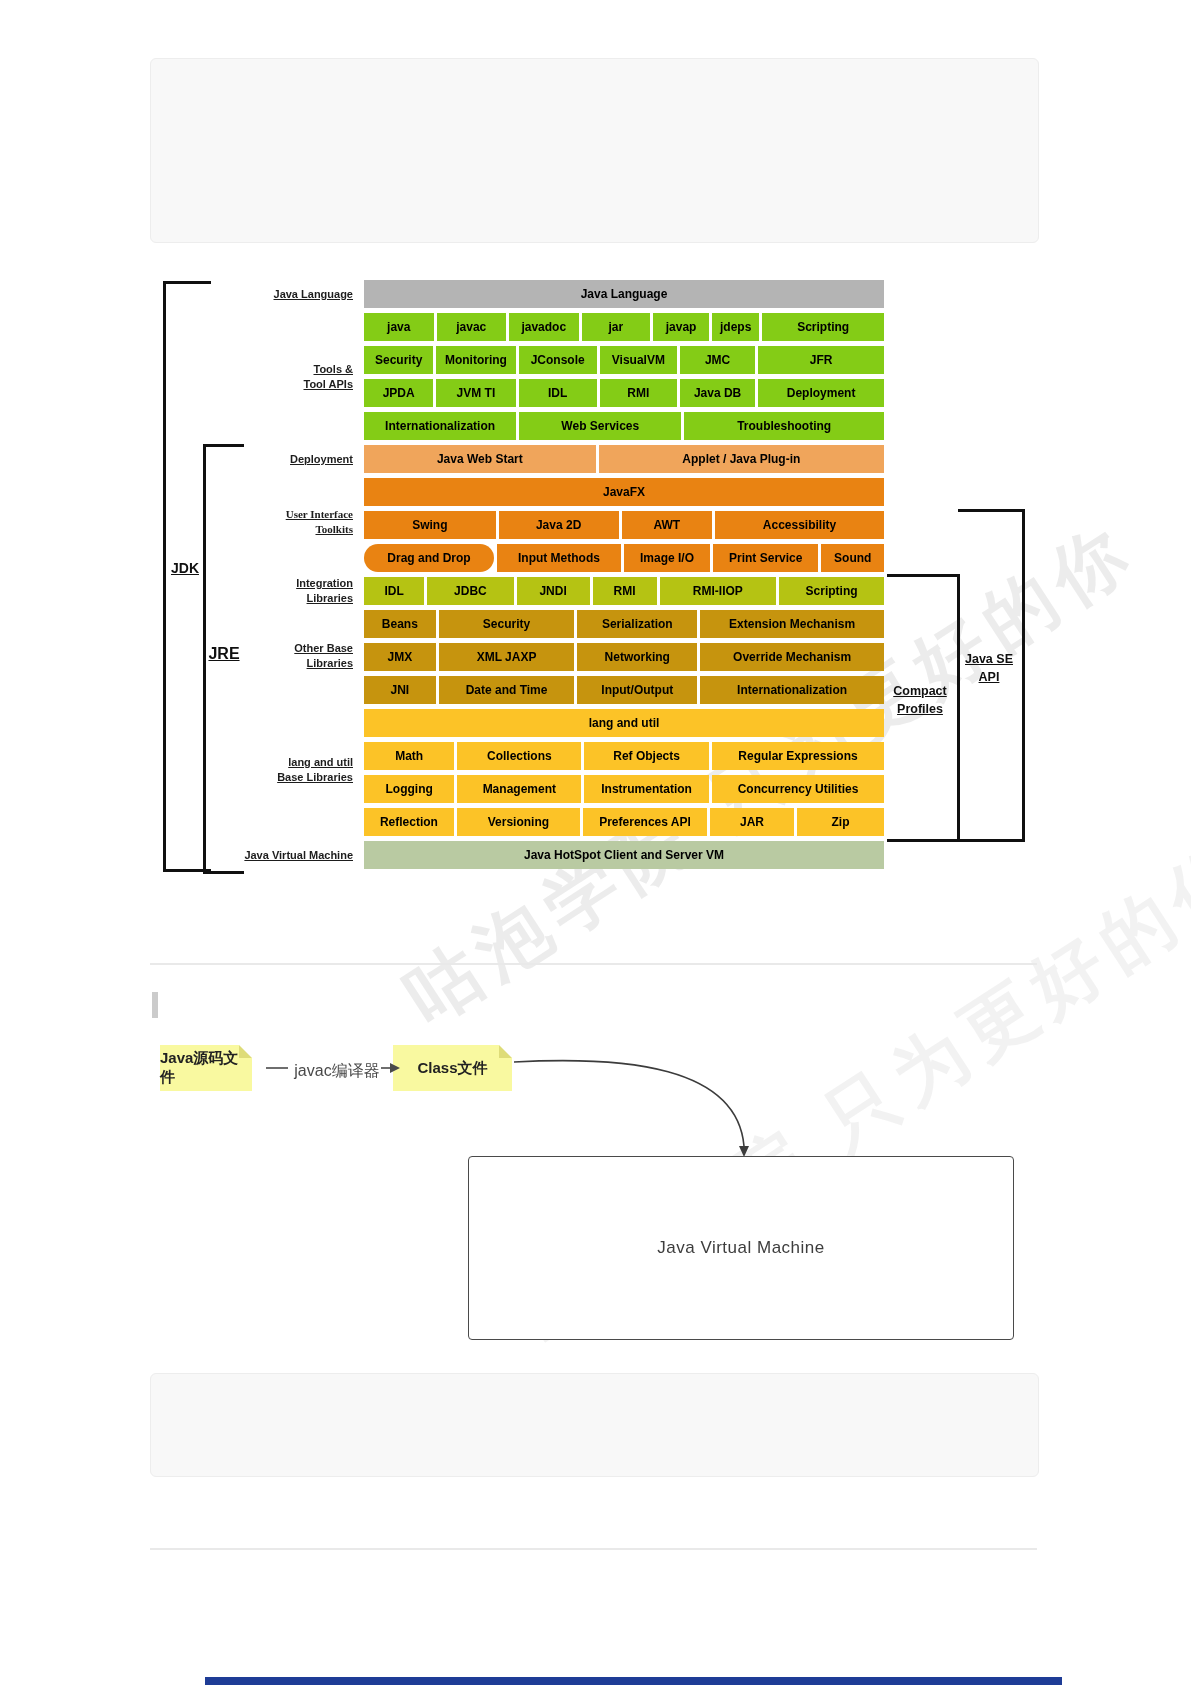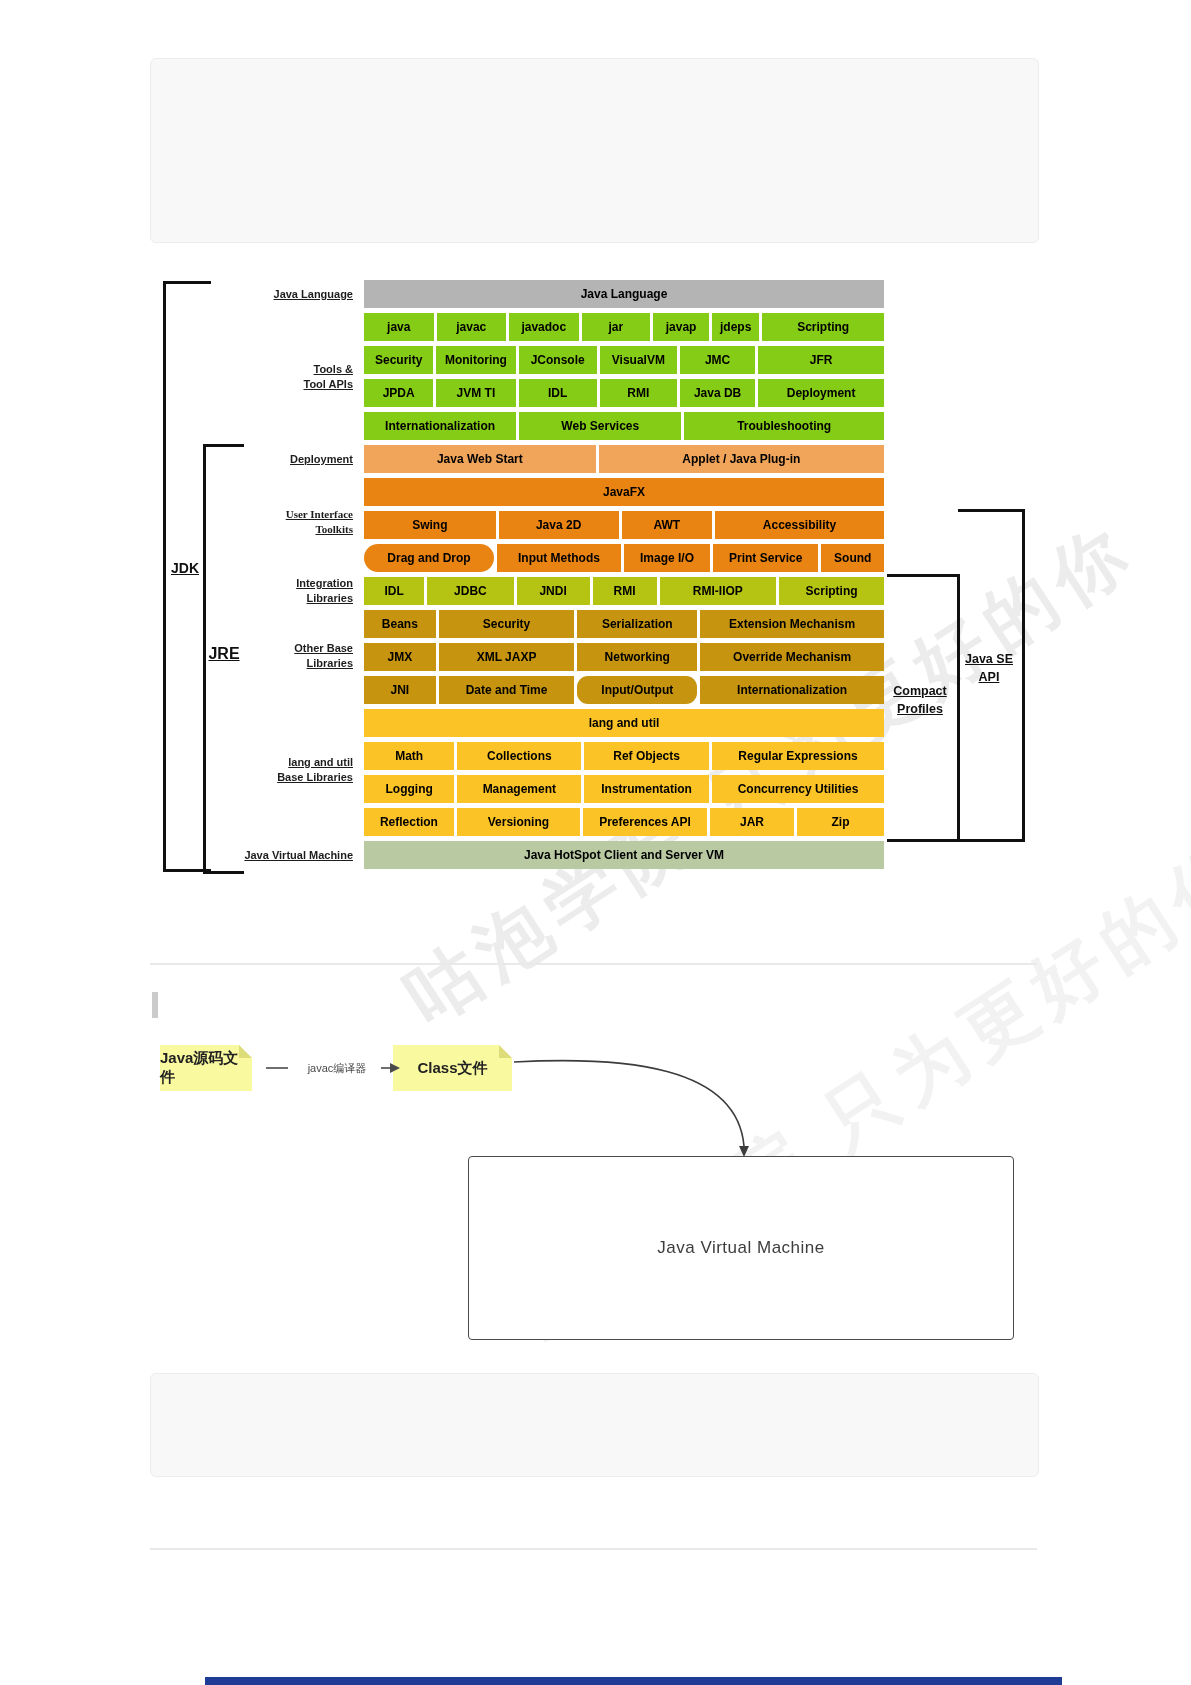--- a/index.html
+++ b/index.html
@@ -54,21 +54,21 @@
   .lbl-javase{left:958px;top:650px;width:62px;font-size:12.5px;line-height:18px;}
 
   
   .note{position:absolute;top:1045px;height:46px;background:#f9f9a0;display:flex;
     align-items:center;justify-content:center;font-size:15px;font-weight:bold;color:#222;}
   .note-src{left:160px;width:92px;}
   .note-class{left:393px;width:119px;}
   .note-fold{position:absolute;top:0;right:0;width:0;height:0;
     border-top:13px solid #fff;border-left:13px solid #dedc78;}
   .compiler-label{position:absolute;left:289px;top:1061px;width:96px;text-align:center;
-    font-size:11px;color:#4a4a4a;}
+    font-size:16px;color:#4a4a4a;}
   .jvm-box{position:absolute;left:468px;top:1156px;width:544px;height:182px;background:#fff;
     border:1.5px solid #4a4a4a;border-radius:4px;display:flex;align-items:center;justify-content:center;
     font-size:17px;color:#3d3d3d;letter-spacing:0.5px;}
   .connector-svg{position:absolute;left:0;top:0;pointer-events:none;}
 </style>
 </head>
 <body>
 
 <div class="page">
 
@@ -147,21 +147,21 @@
       </div>
       <div class="grid-row c-gold" style="top: 643px;">
         <div class="cell" style="flex-grow: 73;">JMX</div>
         <div class="cell" style="flex-grow: 138;">XML JAXP</div>
         <div class="cell" style="flex-grow: 122;">Networking</div>
         <div class="cell" style="flex-grow: 187;">Override Mechanism</div>
       </div>
       <div class="grid-row c-gold" style="top: 676px;">
         <div class="cell" style="flex-grow: 73;">JNI</div>
         <div class="cell" style="flex-grow: 138;">Date and Time</div>
-        <div class="cell" style="flex-grow: 122; border-radius: 11px;">Input/Output</div>
+        <div class="cell" style="flex-grow: 122;">Input/Output</div>
         <div class="cell" style="flex-grow: 187;">Internationalization</div>
       </div>
       <div class="grid-row c-amber" style="top: 709px;">
         <div class="cell" style="flex-grow: 520;">lang and util</div>
       </div>
       <div class="grid-row c-amber" style="top: 742px;">
         <div class="cell" style="flex-grow: 92;">Math</div>
         <div class="cell" style="flex-grow: 126;">Collections</div>
         <div class="cell" style="flex-grow: 127;">Ref Objects</div>
         <div class="cell" style="flex-grow: 175;">Regular Expressions</div>

